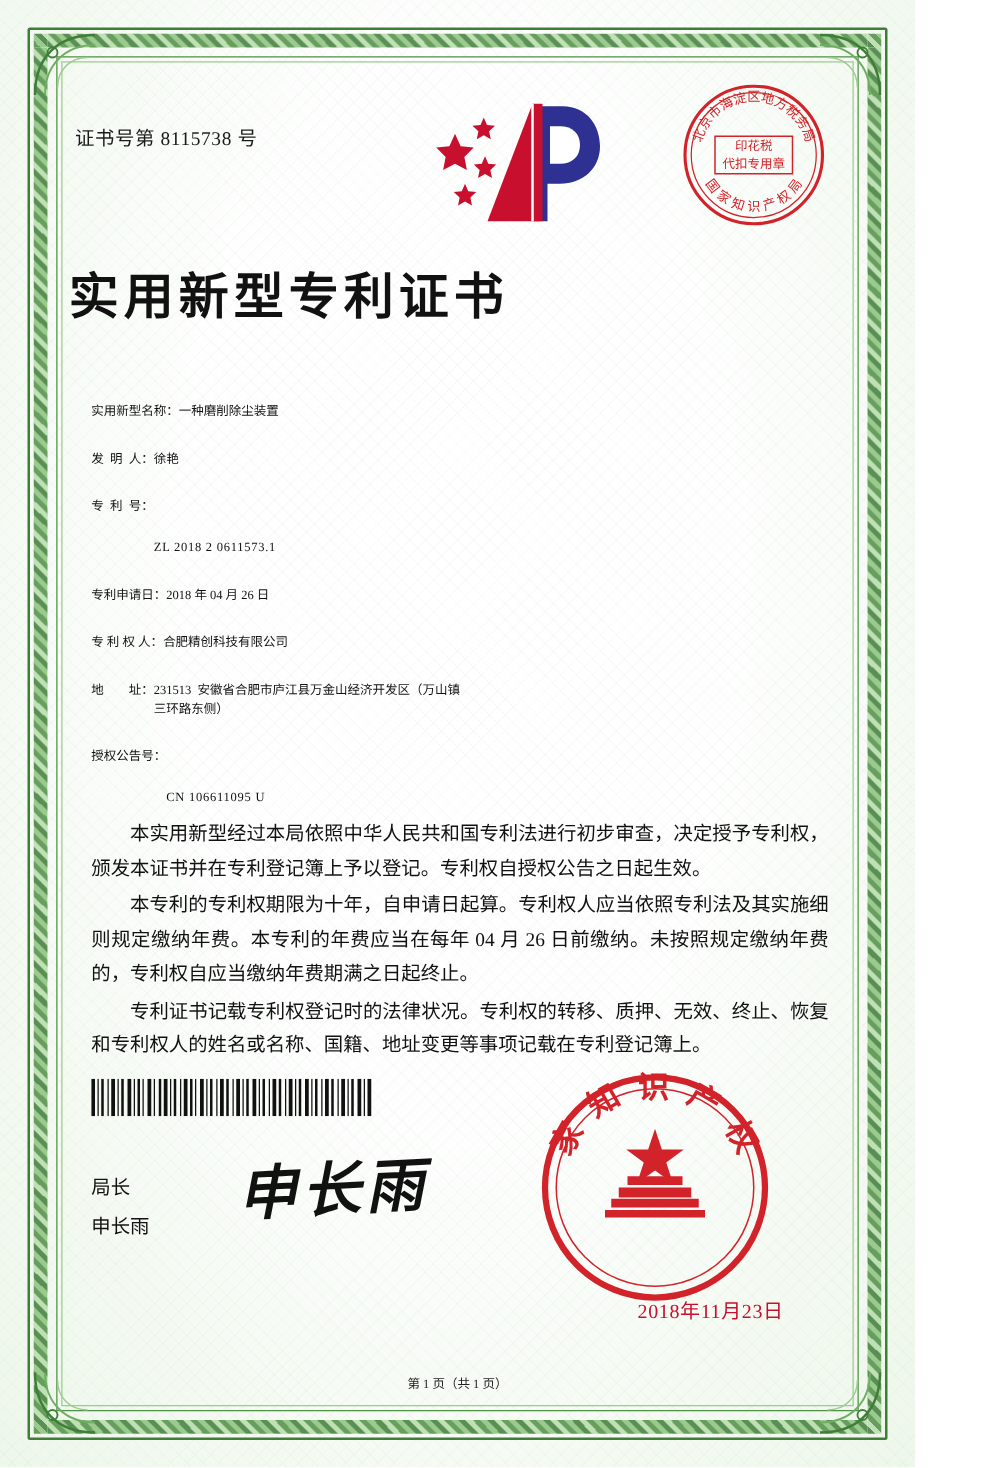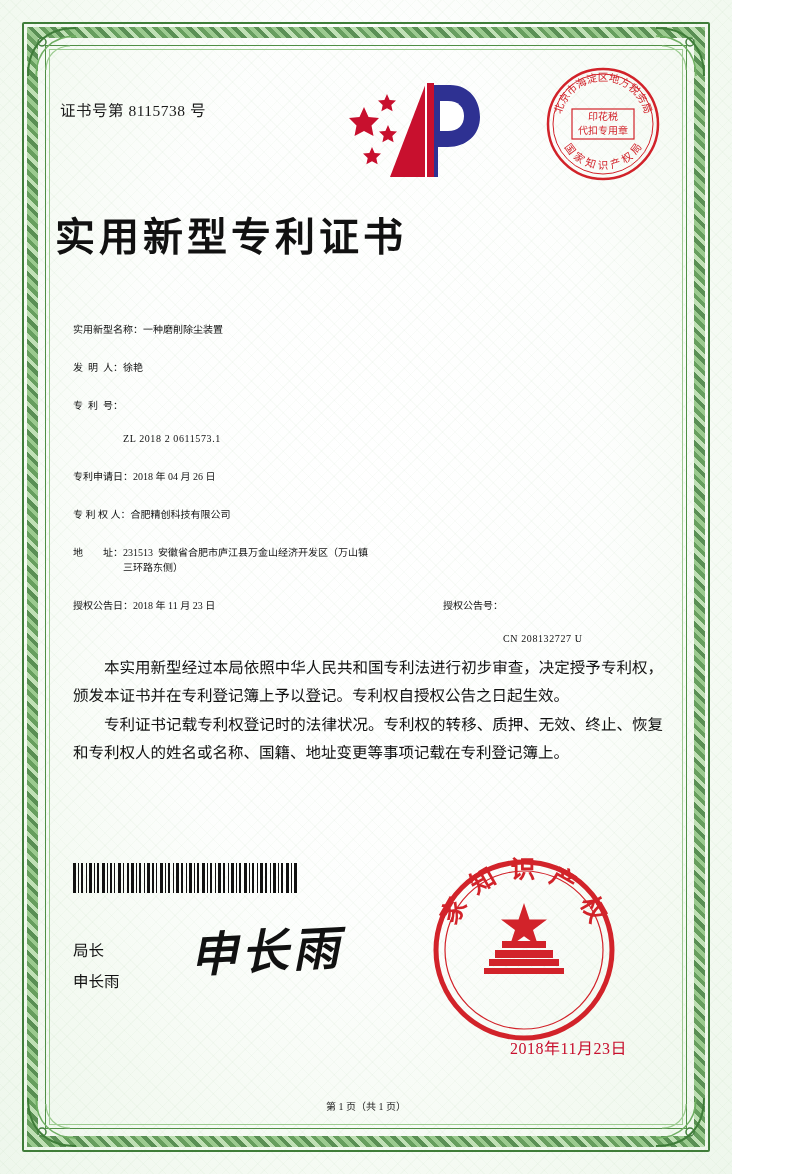--- a/index.html
+++ b/index.html
@@ -329,33 +329,30 @@
       <div class="field-row">
         <span class="field-label">专 利 权 人：</span>
         <span class="field-value">合肥精创科技有限公司</span>
       </div>
       <div class="field-row">
         <span class="field-label">地        址：</span>
         <span class="field-value">231513  安徽省合肥市庐江县万金山经济开发区（万山镇
 三环路东侧）</span>
       </div>
       <div class="field-row two-col">
-        <span class="col-a">
-          <span class="field-label">授权公告日：</span>
-          <span>2018 年 11 月 23 日</span>
-        </span>
         <span class="col-b">
           <span class="field-label">授权公告号：</span>
-          <span class="mono-num">CN 208132727 U</span>
+          <span class="mono-num">CN 106611095 U</span>
         </span>
       </div>
     </div>
 
     <div class="paras">
       <p>本实用新型经过本局依照中华人民共和国专利法进行初步审查，决定授予专利权，颁发本证书并在专利登记簿上予以登记。专利权自授权公告之日起生效。</p>
+      <p>本专利的专利权期限为十年，自申请日起算。专利权人应当依照专利法及其实施细则规定缴纳年费。本专利的年费应当在每年 04 月 26 日前缴纳。未按照规定缴纳年费的，专利权自应当缴纳年费期满之日起终止。</p>
       <p>专利证书记载专利权登记时的法律状况。专利权的转移、质押、无效、终止、恢复和专利权人的姓名或名称、国籍、地址变更等事项记载在专利登记簿上。</p>
     </div>
 
     <div class="barcode">
       <svg width="226" height="30" viewBox="0 0 226 30" preserveAspectRatio="none">
         <g fill="#111">
           <rect x="0" y="0" width="3" height="30"></rect>
             <rect x="5" y="0" width="1" height="30"></rect>
           <rect x="8" y="0" width="2" height="30"></rect>
             <rect x="13" y="0" width="1" height="30"></rect>

